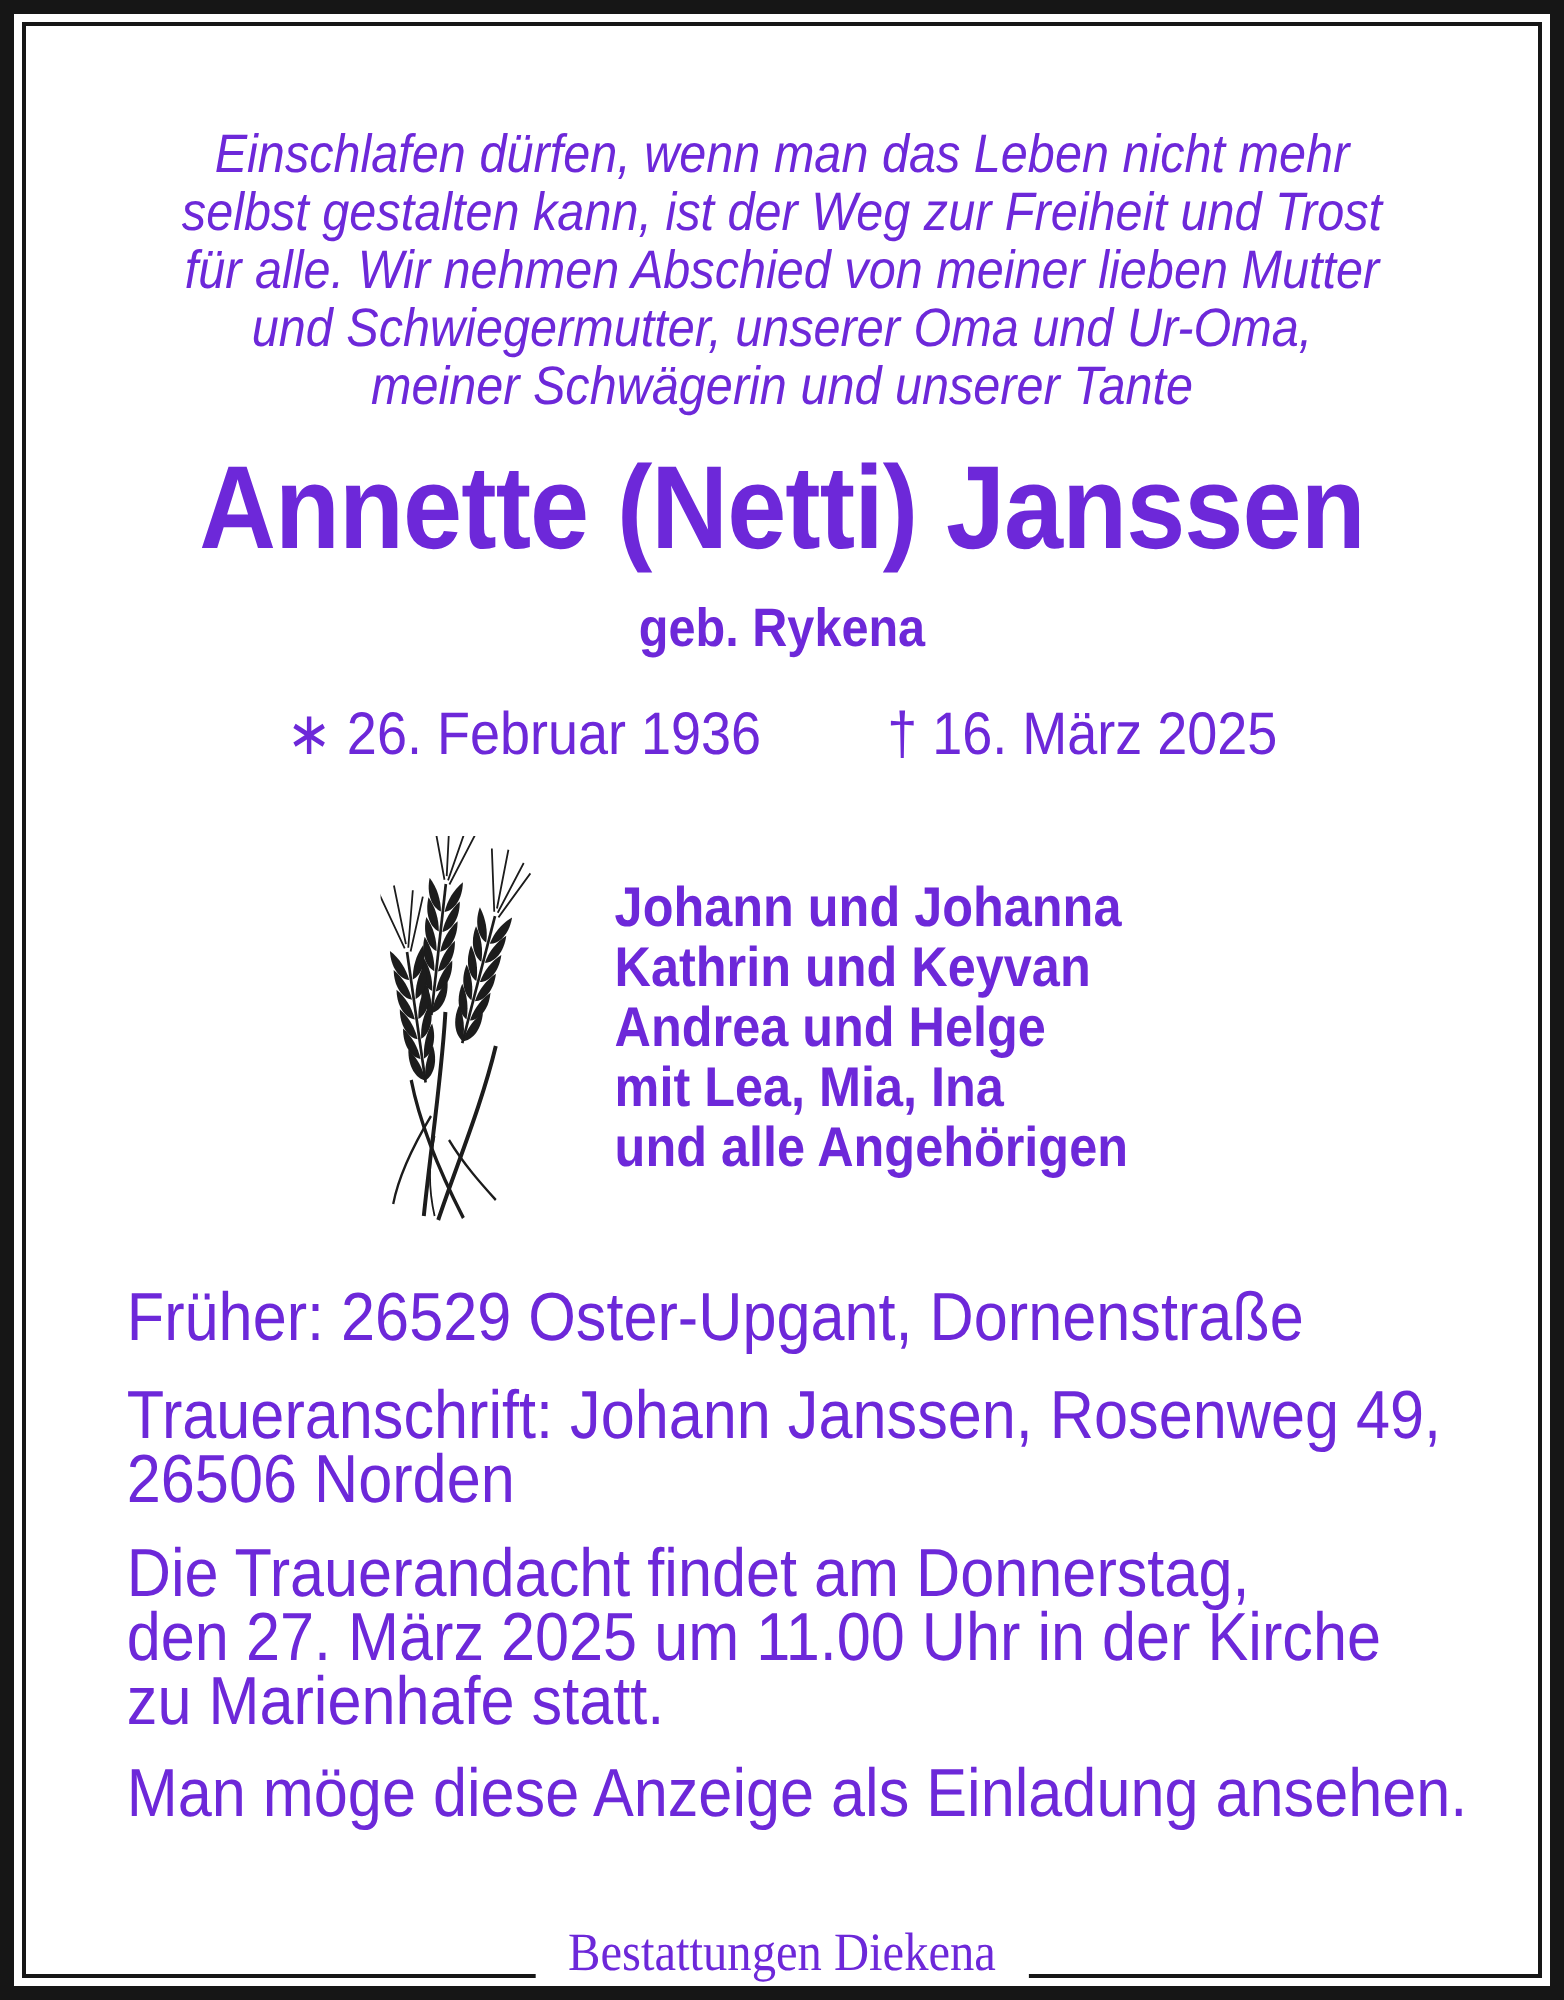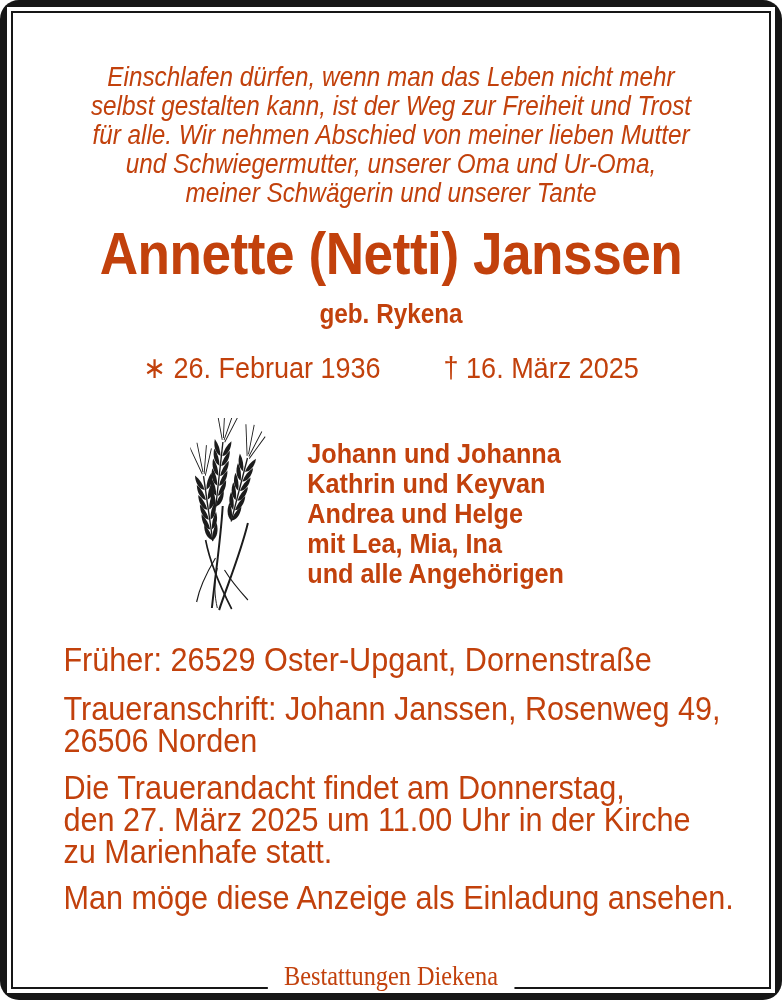--- a/index.html
+++ b/index.html
@@ -2,23 +2,22 @@
 <html><head>
 <meta charset="utf-8">
 <style>
   html, body { margin: 0; padding: 0; background: #ffffff; }
   .page {
     position: relative;
     width: 782px;
     height: 1000px;
     background: #ffffff;
     overflow: hidden;
-    color: #c2410c;
+    color: #6d28d9;
     font-family: "Liberation Sans", sans-serif;
-    border-radius: 19px;
   }
   
   .frame-outer {
     position: absolute; inset: 0;
     border: 7px solid #161616;
   }
   .frame-inner {
     position: absolute; left: 11px; top: 11px; right: 11px; bottom: 11px;
     border: 2px solid #161616;
   }

